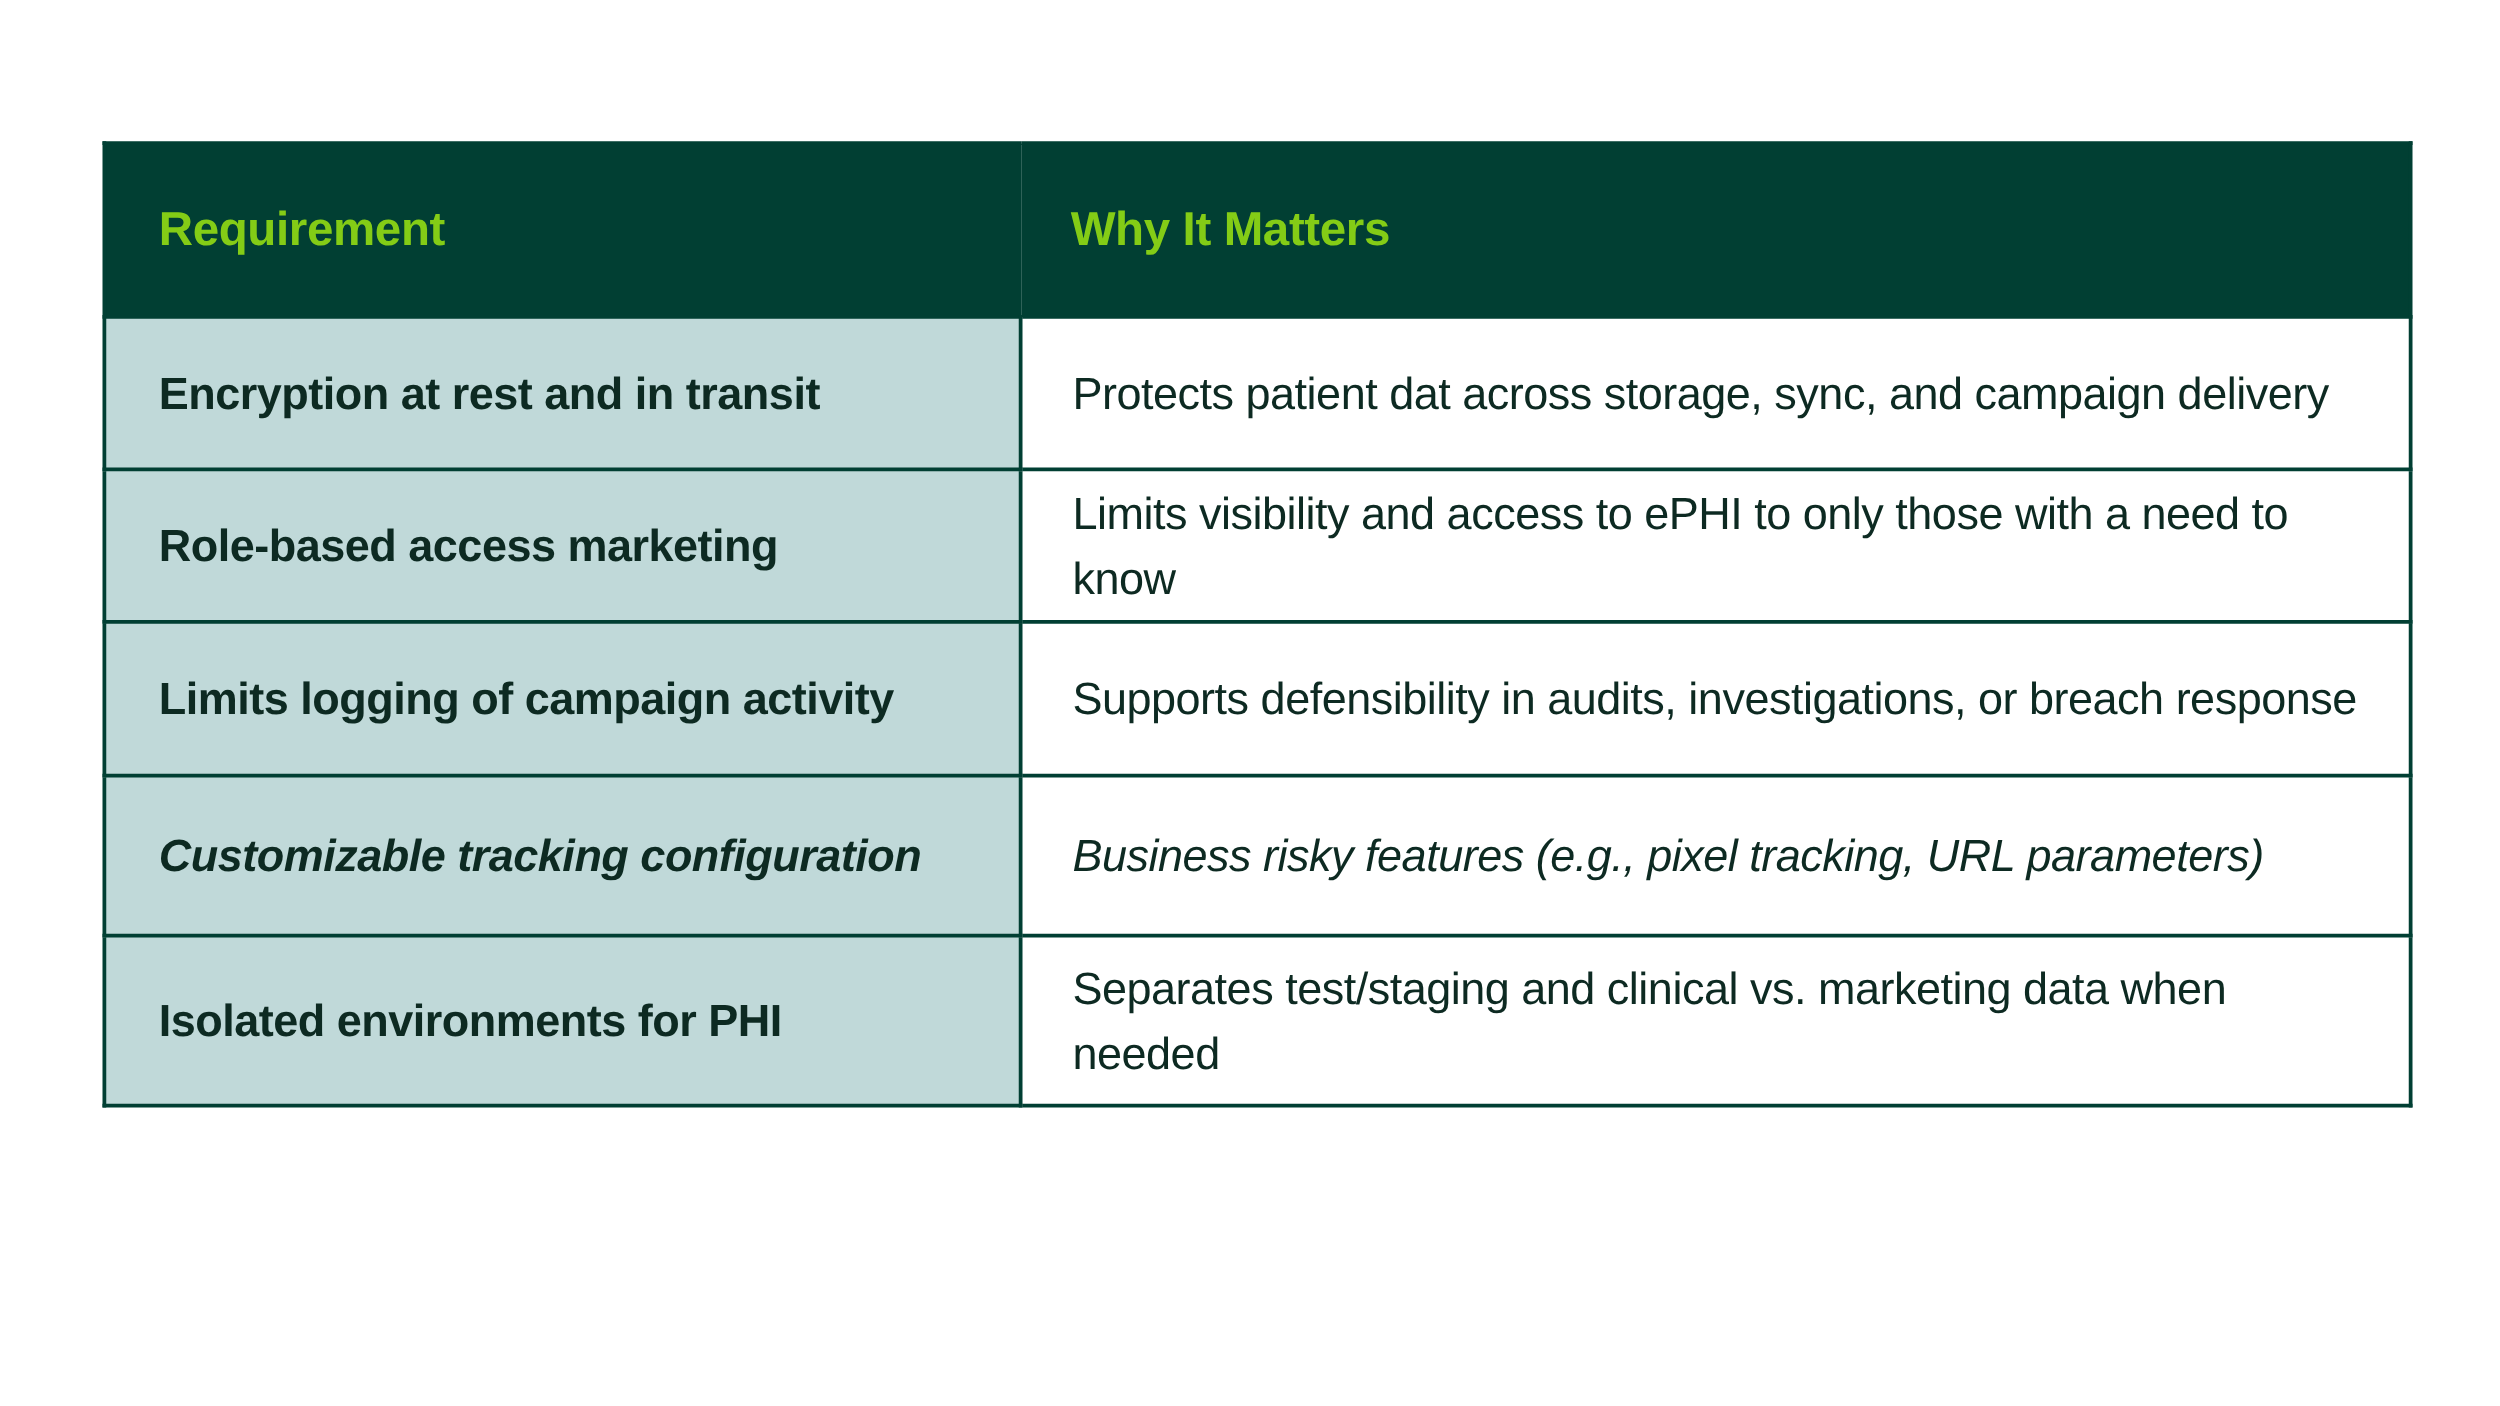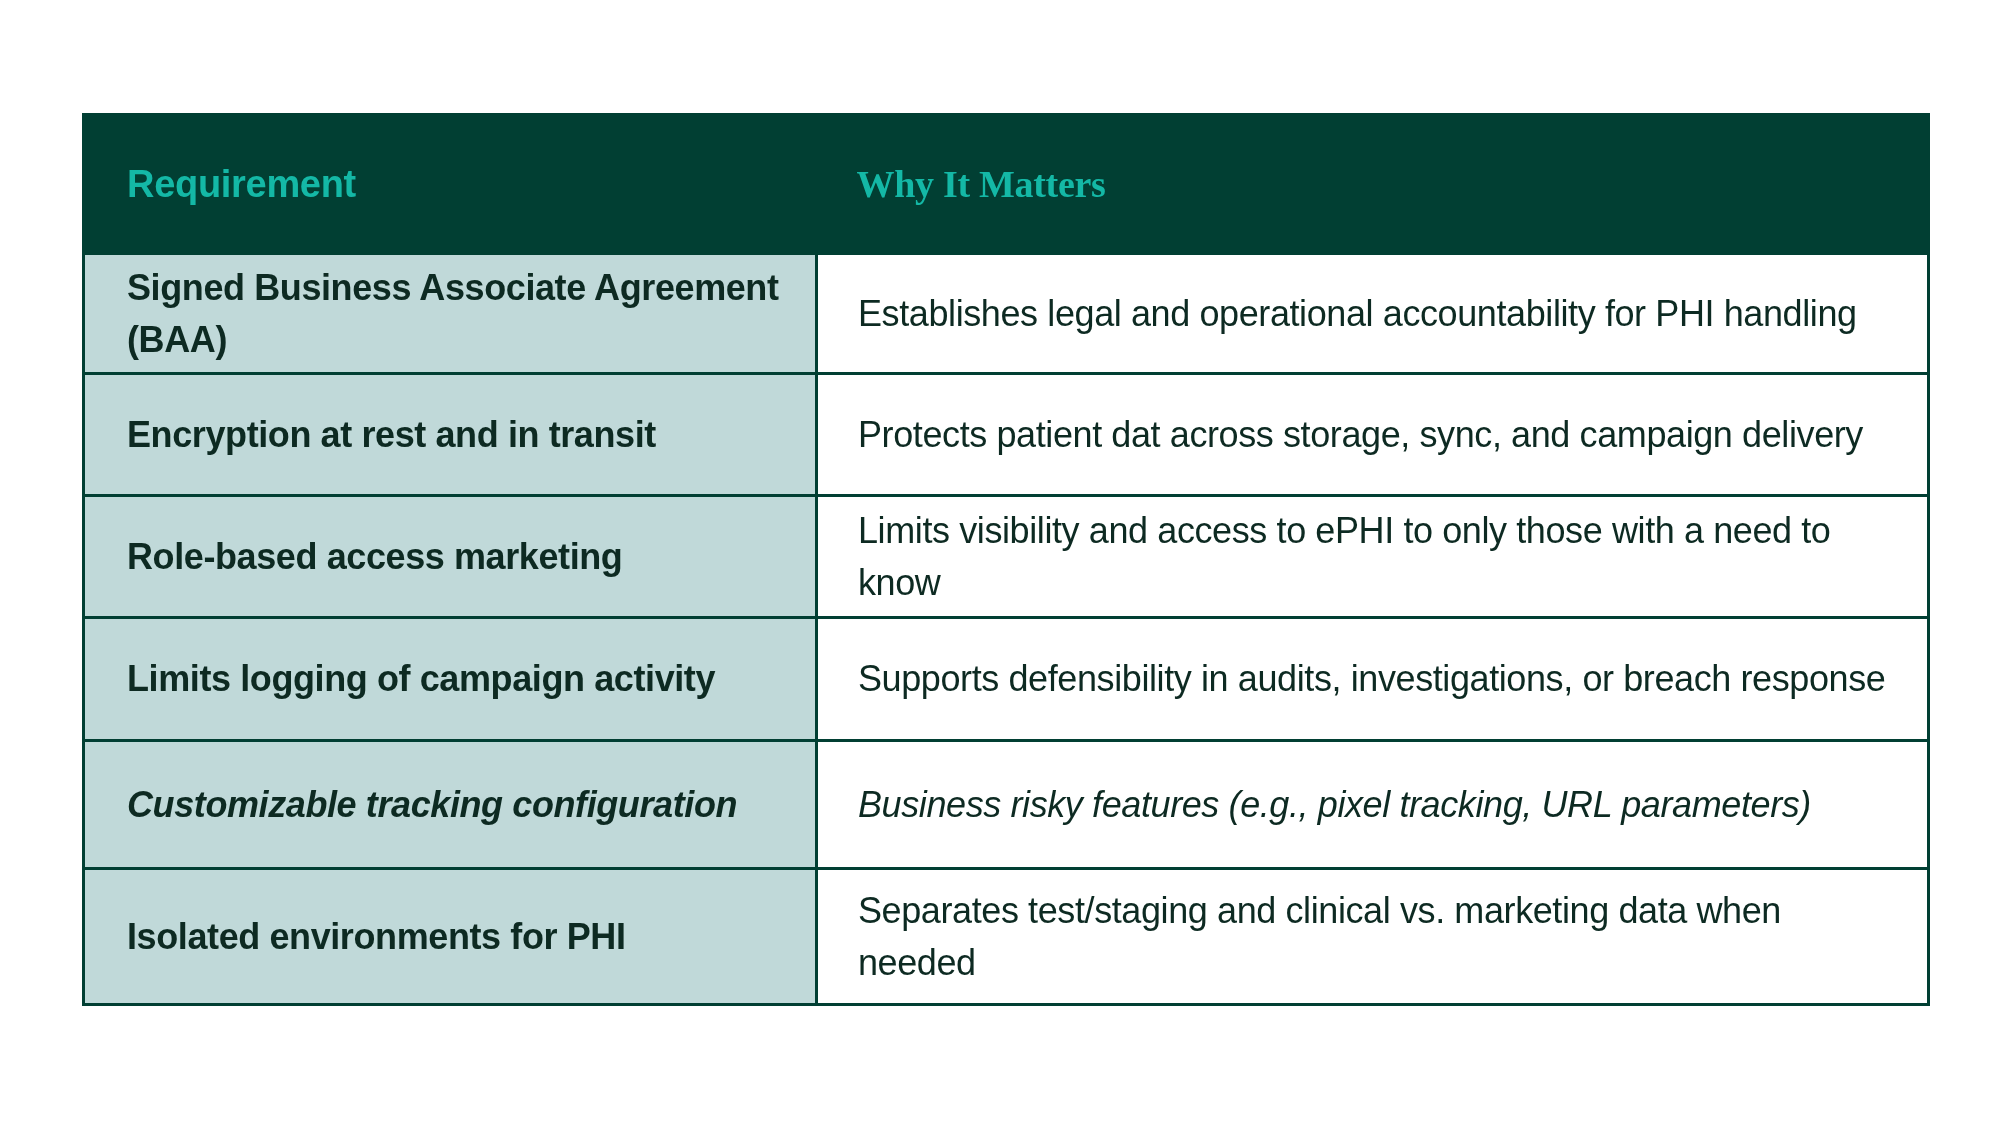--- a/index.html
+++ b/index.html
@@ -8,24 +8,24 @@
     font-family: "Liberation Sans", "DejaVu Sans", sans-serif; color: #0d2a22;
   }
   .tbl {
     position: absolute; left: 82px; top: 113px; width: 1845px;
     border-collapse: collapse; table-layout: fixed;
     border: 3px solid #013f33;
   }
   .tbl col.c1 { width: 733px; }
   .tbl col.c2 { width: 1112px; }
   .tbl th {
-    background: #013f33; color: #14b8a6; text-align: left; font-weight: bold;
+    background: #013f33; color: #84cc16; text-align: left; font-weight: bold;
     font-size: 38px; height: 136px; padding: 0 0 0 42px; letter-spacing: -0.3px;
   }
-  .tbl th.h2 { padding-left: 40px; font-family: Liberation Serif, serif; }
+  .tbl th.h2 { padding-left: 40px; }
   .tbl td {
     border: 3px solid #013f33; font-size: 36px; line-height: 52px; vertical-align: middle;
     letter-spacing: -0.4px; color: #0d2a22;
   }
   .tbl td.req {
     background: #c0d9d9; font-weight: bold; padding: 0 20px 0 42px;
   }
   .tbl td.why { background: #ffffff; padding: 0 30px 0 40px; }
   tr.r0 { height: 120px; }
   tr.r1 { height: 122px; }
@@ -42,24 +42,20 @@
       <col class="c1">
       <col class="c2">
     </colgroup>
   <thead>
     <tr>
       <th>Requirement</th>
       <th class="h2">Why It Matters</th>
     </tr>
   </thead>
   <tbody>
-    <tr class="r0">
-      <td class="req">Signed Business Associate Agreement (BAA)</td>
-      <td class="why">Establishes legal and operational accountability for PHI handling</td>
-    </tr>
     <tr class="r1">
       <td class="req">Encryption at rest and in transit</td>
       <td class="why">Protects patient dat across storage, sync, and campaign delivery</td>
     </tr>
     <tr class="r2">
       <td class="req">Role-based access marketing</td>
       <td class="why">Limits visibility and access to ePHI to only those with a need to know</td>
     </tr>
     <tr class="r3">
       <td class="req">Limits logging of campaign activity</td>

